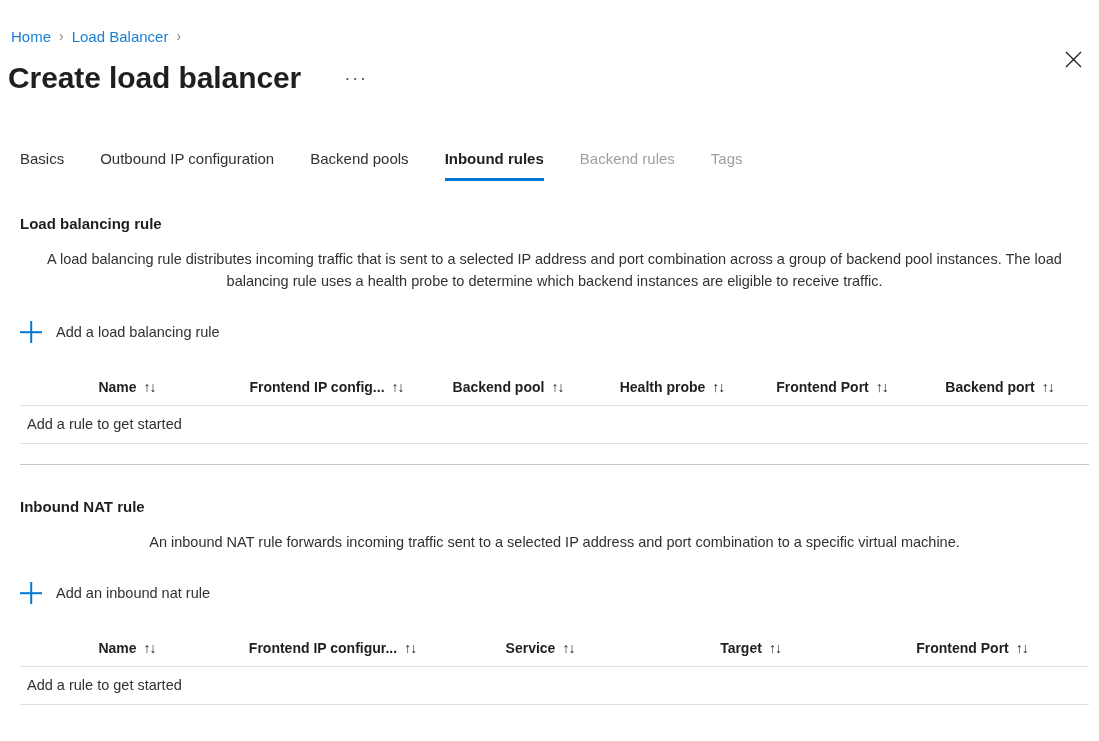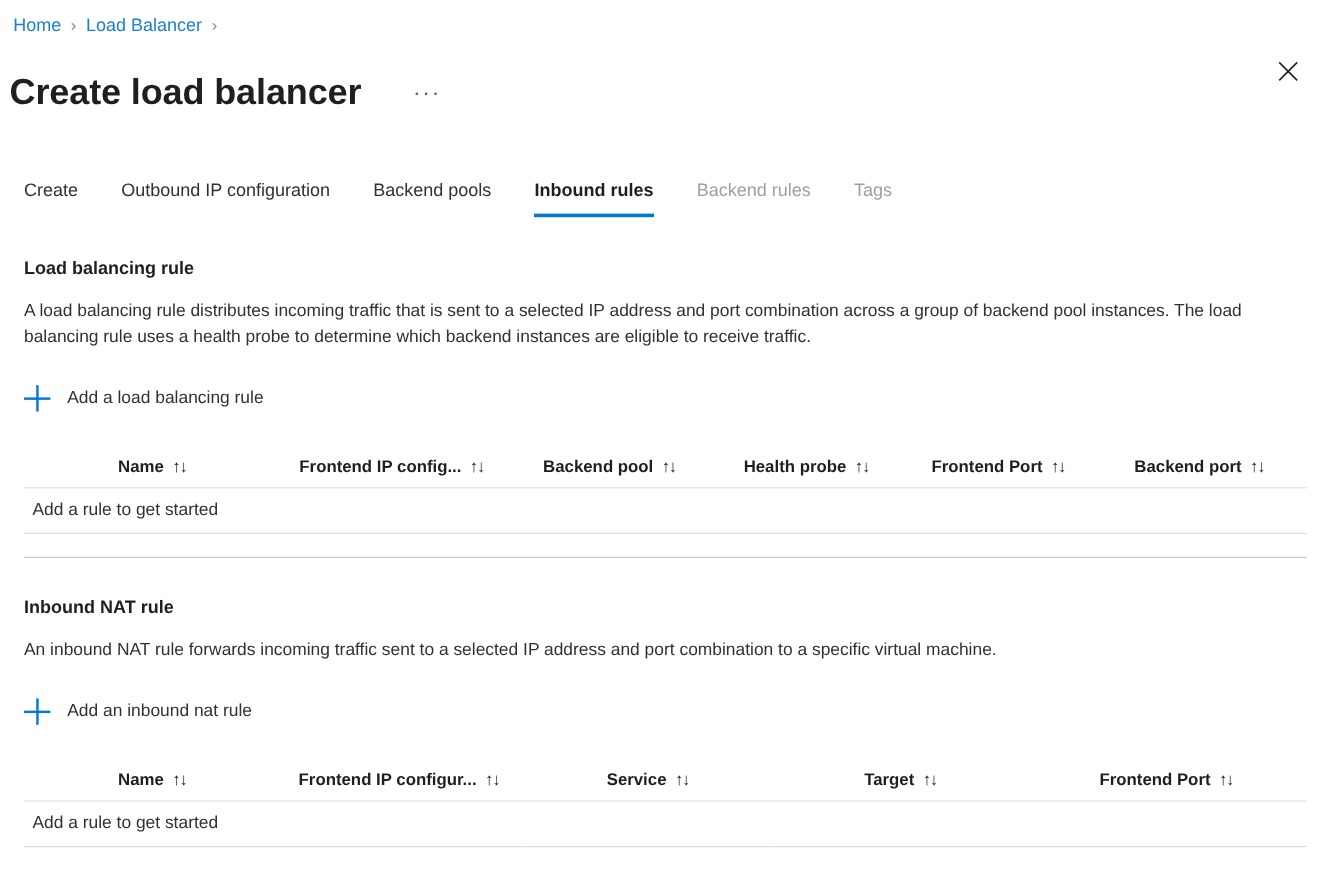--- a/index.html
+++ b/index.html
@@ -13,21 +13,21 @@
     font-family: "Segoe UI", "Liberation Sans", sans-serif;
     color: #323130;
     overflow: hidden;
     position: relative;
   }
 
   
   .breadcrumb {
     position: absolute;
     left: 8px;
-    top: 9px;
+    top: 24px;
     height: 24px;
     display: flex;
     align-items: center;
     font-size: 15px;
     white-space: nowrap;
   }
   .crumb-link {
     color: #1a7fd4;
     text-decoration: none;
     cursor: pointer;
@@ -122,20 +122,21 @@
     color: #201f1e;
     margin: 0 0 14px 0;
     line-height: 20px;
   }
   .section-desc {
     font-size: 14.5px;
     color: #323130;
     line-height: 22px;
     margin: 0;
     max-width: 1075px;
+    text-align: center;
   }
 
   .add-link {
     display: inline-flex;
     align-items: center;
     cursor: pointer;
     margin-top: 0;
   }
   .plus-icon {
     width: 22px;
@@ -225,21 +226,21 @@
 
 <div class="close-button">
   <span>
     <svg width="17" height="17" viewBox="0 0 17 17" aria-hidden="true">
       <path d="M1 1 L16 16 M16 1 L1 16" stroke="#201f1e" stroke-width="1.3" fill="none"></path>
     </svg>
   </span>
 </div>
 
 <div class="tabs">
-  <div class="tab">Create</div>
+  <div class="tab">Basics</div>
   <div class="tab">Outbound IP configuration</div>
   <div class="tab">Backend pools</div>
   <div class="tab active">Inbound rules</div>
   <div class="tab disabled">Backend rules</div>
   <div class="tab disabled">Tags</div>
 </div>
 
 <div class="section" style="top:214px;">
   <div class="section-title">Load balancing rule</div>
   <p class="section-desc">A load balancing rule distributes incoming traffic that is sent to a selected IP address and port combination across a group of backend pool instances. The load balancing rule uses a health probe to determine which backend instances are eligible to receive traffic.</p>

